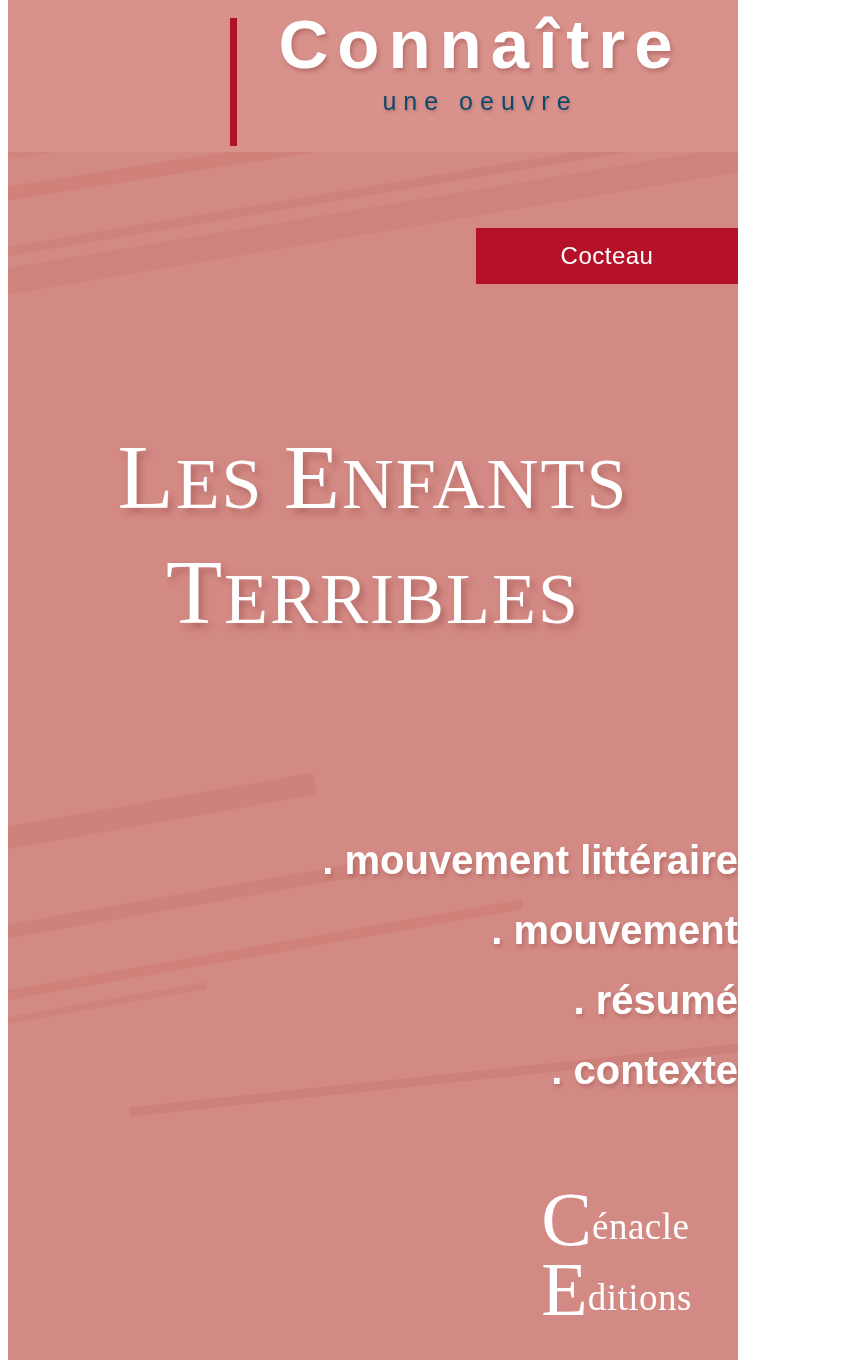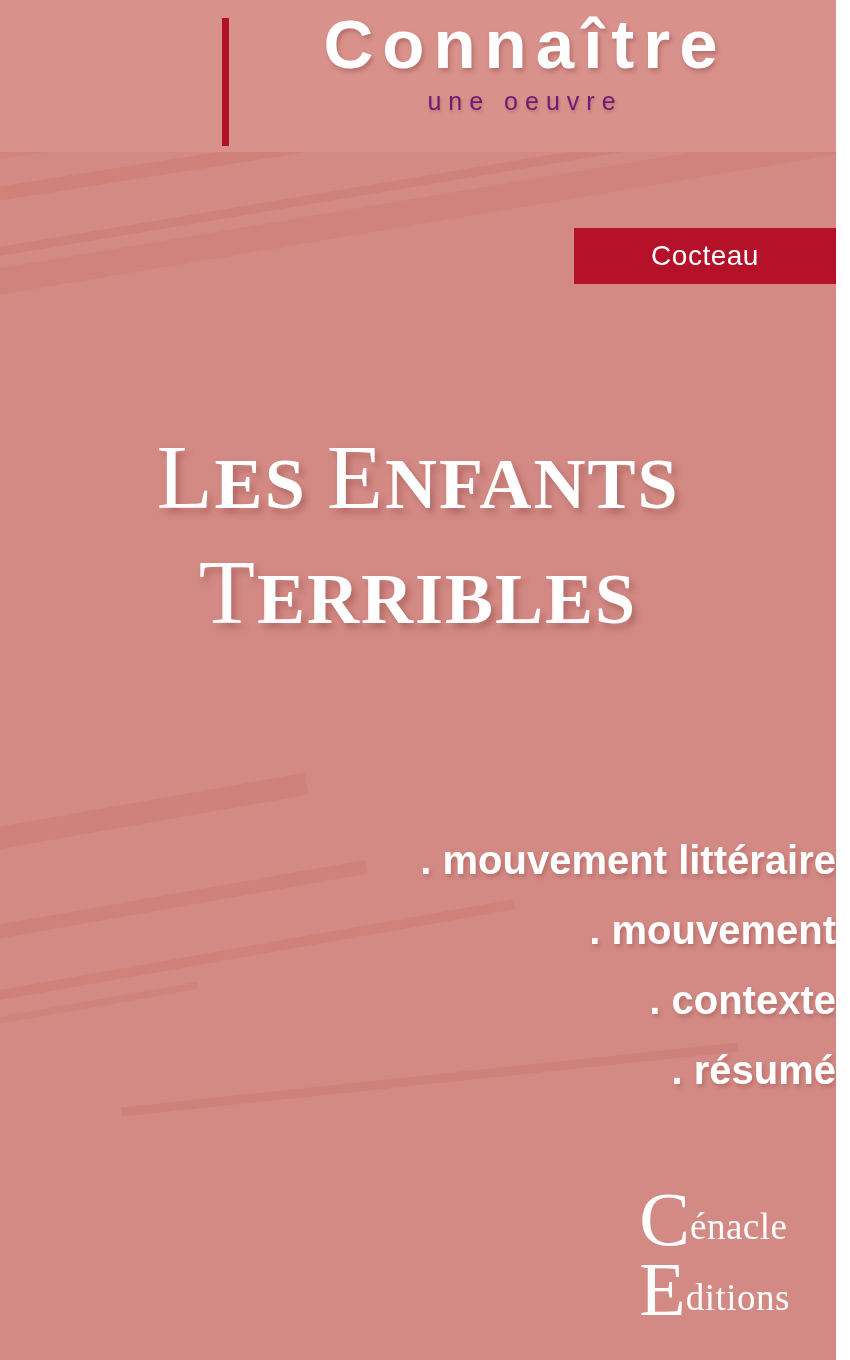--- a/index.html
+++ b/index.html
@@ -5,24 +5,25 @@
   html, body {
     margin: 0;
     padding: 0;
     background: #ffffff;
   }
   body {
     font-family: "Liberation Sans", sans-serif;
   }
   .cover {
     position: relative;
-    width: 836px;
+    width: 730px;
     height: 1360px;
     overflow: hidden;
     background: #d48a84;
+    margin-left: 8px;
   }
   
   .streaks {
     position: absolute;
     inset: 0;
     overflow: hidden;
     pointer-events: none;
   }
   .streak {
     position: absolute;
@@ -66,62 +67,62 @@
     font-size: 69px;
     font-weight: bold;
     color: #ffffff;
     letter-spacing: 9px;
     line-height: 1.08;
     text-align: center;
     text-shadow: 2px 3px 4px rgba(120,50,50,.35);
   }
   .brand-sub {
     font-size: 25px;
-    color: #701a75;
+    color: #0c4a6e;
     letter-spacing: 7px;
     text-align: center;
     margin-top: 4px;
     text-shadow: 1px 2px 3px rgba(120,50,50,.3);
   }
 
   
   .author-tag {
     position: absolute;
     right: 0;
     top: 228px;
     width: 262px;
     height: 56px;
     background: #b5122a;
     display: flex;
     align-items: center;
     justify-content: center;
   }
   .author-tag span {
     color: #ffffff;
-    font-size: 28px;
+    font-size: 24px;
     letter-spacing: .5px;
   }
 
   
   .title-block {
     position: absolute;
     left: 0; right: 0;
     top: 420px;
     text-align: center;
     color: #ffffff;
     font-family: "Liberation Serif", serif;
     text-shadow: 4px 5px 6px rgba(120,45,45,.35);
   }
   .title-line {
     font-size: 92px;
     line-height: 1.25;
     letter-spacing: 2px;
   }
   .title-line .cap { font-size: 92px; }
-  .title-line .sc { font-size: 72px; font-weight: bold; }
+  .title-line .sc { font-size: 72px; }
 
   
   .bullets {
     position: absolute;
     left: 0; right: 0;
     top: 825px;
     text-align: right;
   }
   .bullet {
     color: #ffffff;
@@ -201,25 +202,25 @@
     <div class="bullet">
       <span class="dot">.</span>
       <span>mouvement littéraire</span>
     </div>
     <div class="bullet">
       <span class="dot">.</span>
       <span>mouvement</span>
     </div>
     <div class="bullet">
       <span class="dot">.</span>
+      <span>résumé</span>
+    </div>
+    <div class="bullet">
+      <span class="dot">.</span>
       <span>contexte</span>
-    </div>
-    <div class="bullet">
-      <span class="dot">.</span>
-      <span>résumé</span>
     </div>
   </div>
 
   <div class="publisher">
     <div class="pub-row">
       <span class="pub-cap">C</span>
       <span class="pub-word">énacle</span>
     </div>
     <div class="pub-row pub-row2">
       <span class="pub-cap">E</span>

